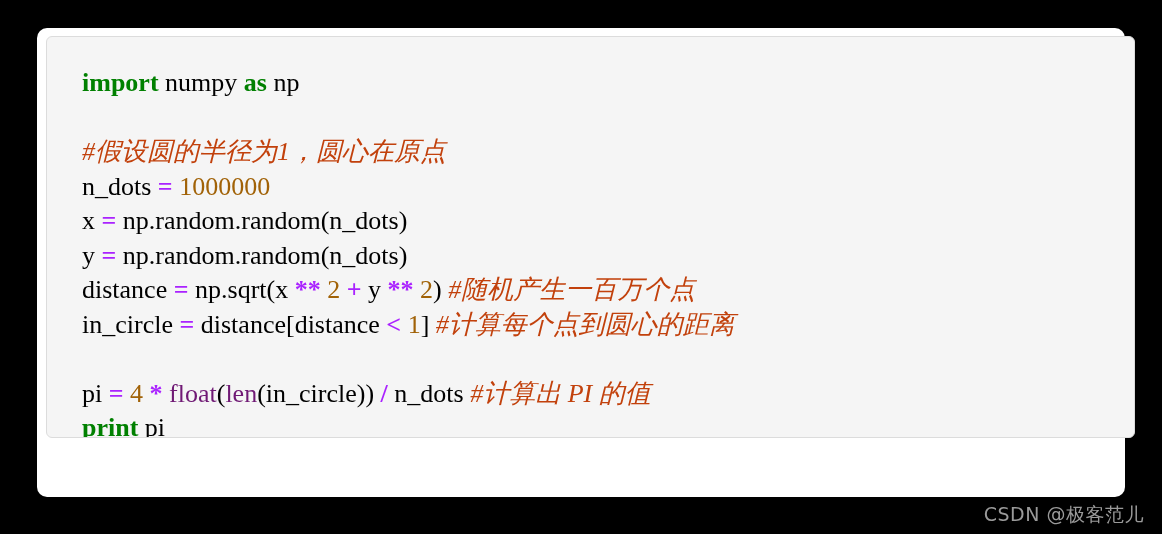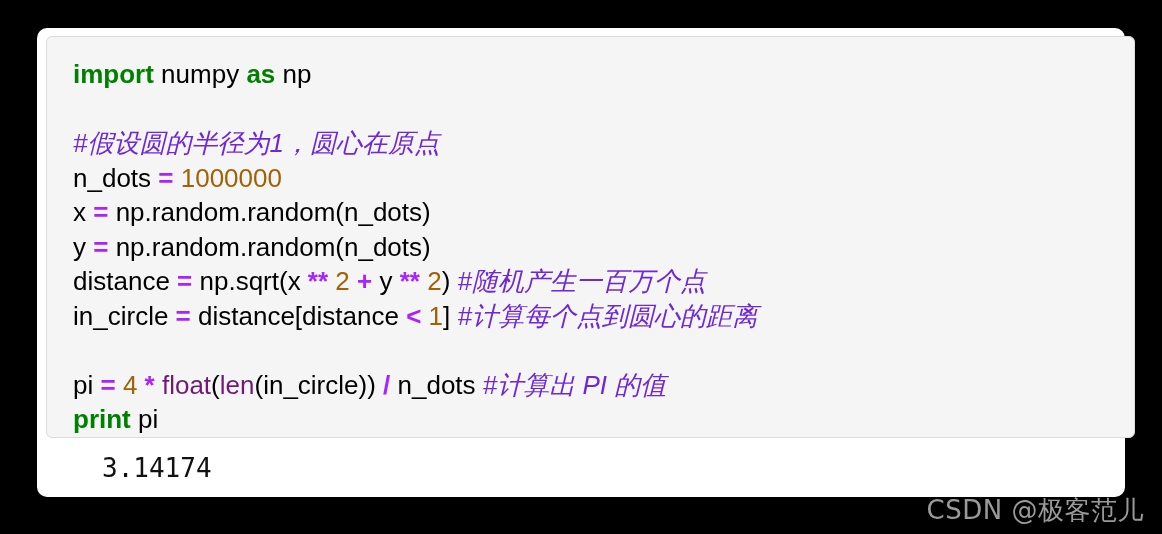--- a/index.html
+++ b/index.html
@@ -33,37 +33,37 @@
     top: 8px;
     width: 1089px;
     height: 402px;
     background: #f5f5f5;
     border: 1px solid #dcdcdc;
     border-radius: 6px;
     box-sizing: border-box;
     overflow: hidden;
   }
   #code-pre {
-    margin: 8px;
+    margin: 17px;
     padding: 12px 0 12px 18px;
-    font-family: Liberation Sans, sans-serif;
+    font-family: Liberation Serif, serif;
     font-size: 26px;
     line-height: 34.5px;
     color: #000000;
     white-space: pre;
     letter-spacing: 0px;
   }
   .ln { display: block; height: 34.5px; }
 
   
   .kw      { color: #008000; font-weight: bold; }
   .builtin { color: #701a75; }
   .num     { color: #a16207; }
   .op      { color: #aa22ff; font-weight: bold; }
-  .cmt     { color: #6d28d9; font-style: italic; }
+  .cmt     { color: #c2410c; font-style: italic; }
   .plain   { color: #000000; }
 
   
   #output-area {
     position: absolute;
     left: 9px;
     top: 418px;
     width: 1070px;
     height: 45px;
     background: #ffffff;
@@ -77,34 +77,31 @@
     color: #111111;
     white-space: pre;
   }
 
   
   #watermark {
     position: absolute;
     right: 18px;
     bottom: 6px;
     font-family: "DejaVu Sans", "Liberation Sans", sans-serif;
-    font-size: 26px;
+    font-size: 19px;
     color: #9a9a9a;
     letter-spacing: 0.5px;
     white-space: nowrap;
   }
 </style>
 </head>
 <body>
 
 <div id="article-card">
 
   <div id="code-block">
     <pre id="code-pre"><span class="ln"><span class="kw">import</span><span class="plain"> numpy </span><span class="kw">as</span><span class="plain"> np</span></span><span class="ln">&nbsp;</span><span class="ln"><span class="cmt">#假设圆的半径为1，圆心在原点</span></span><span class="ln"><span class="plain">n_dots </span><span class="op">=</span><span class="plain"> </span><span class="num">1000000</span></span><span class="ln"><span class="plain">x </span><span class="op">=</span><span class="plain"> np.random.random(n_dots)</span></span><span class="ln"><span class="plain">y </span><span class="op">=</span><span class="plain"> np.random.random(n_dots)</span></span><span class="ln"><span class="plain">distance </span><span class="op">=</span><span class="plain"> np.sqrt(x </span><span class="op">**</span><span class="plain"> </span><span class="num">2</span><span class="plain"> </span><span class="op">+</span><span class="plain"> y </span><span class="op">**</span><span class="plain"> </span><span class="num">2</span><span class="plain">) </span><span class="cmt">#随机产生一百万个点</span></span><span class="ln"><span class="plain">in_circle </span><span class="op">=</span><span class="plain"> distance[distance </span><span class="op">&lt;</span><span class="plain"> </span><span class="num">1</span><span class="plain">] </span><span class="cmt">#计算每个点到圆心的距离</span></span><span class="ln">&nbsp;</span><span class="ln"><span class="plain">pi </span><span class="op">=</span><span class="plain"> </span><span class="num">4</span><span class="plain"> </span><span class="op">*</span><span class="plain"> </span><span class="builtin">float</span><span class="plain">(</span><span class="builtin">len</span><span class="plain">(in_circle)) </span><span class="op">/</span><span class="plain"> n_dots </span><span class="cmt">#计算出 PI 的值</span></span><span class="ln"><span class="kw">print</span><span class="plain"> pi</span></span></pre>
   </div>
 
-  <div id="output-area">
-    <pre id="output-text">3.14174</pre>
-  </div>
 
 </div>
 
 <div id="watermark">CSDN @极客范儿</div>
 
 </body></html>

